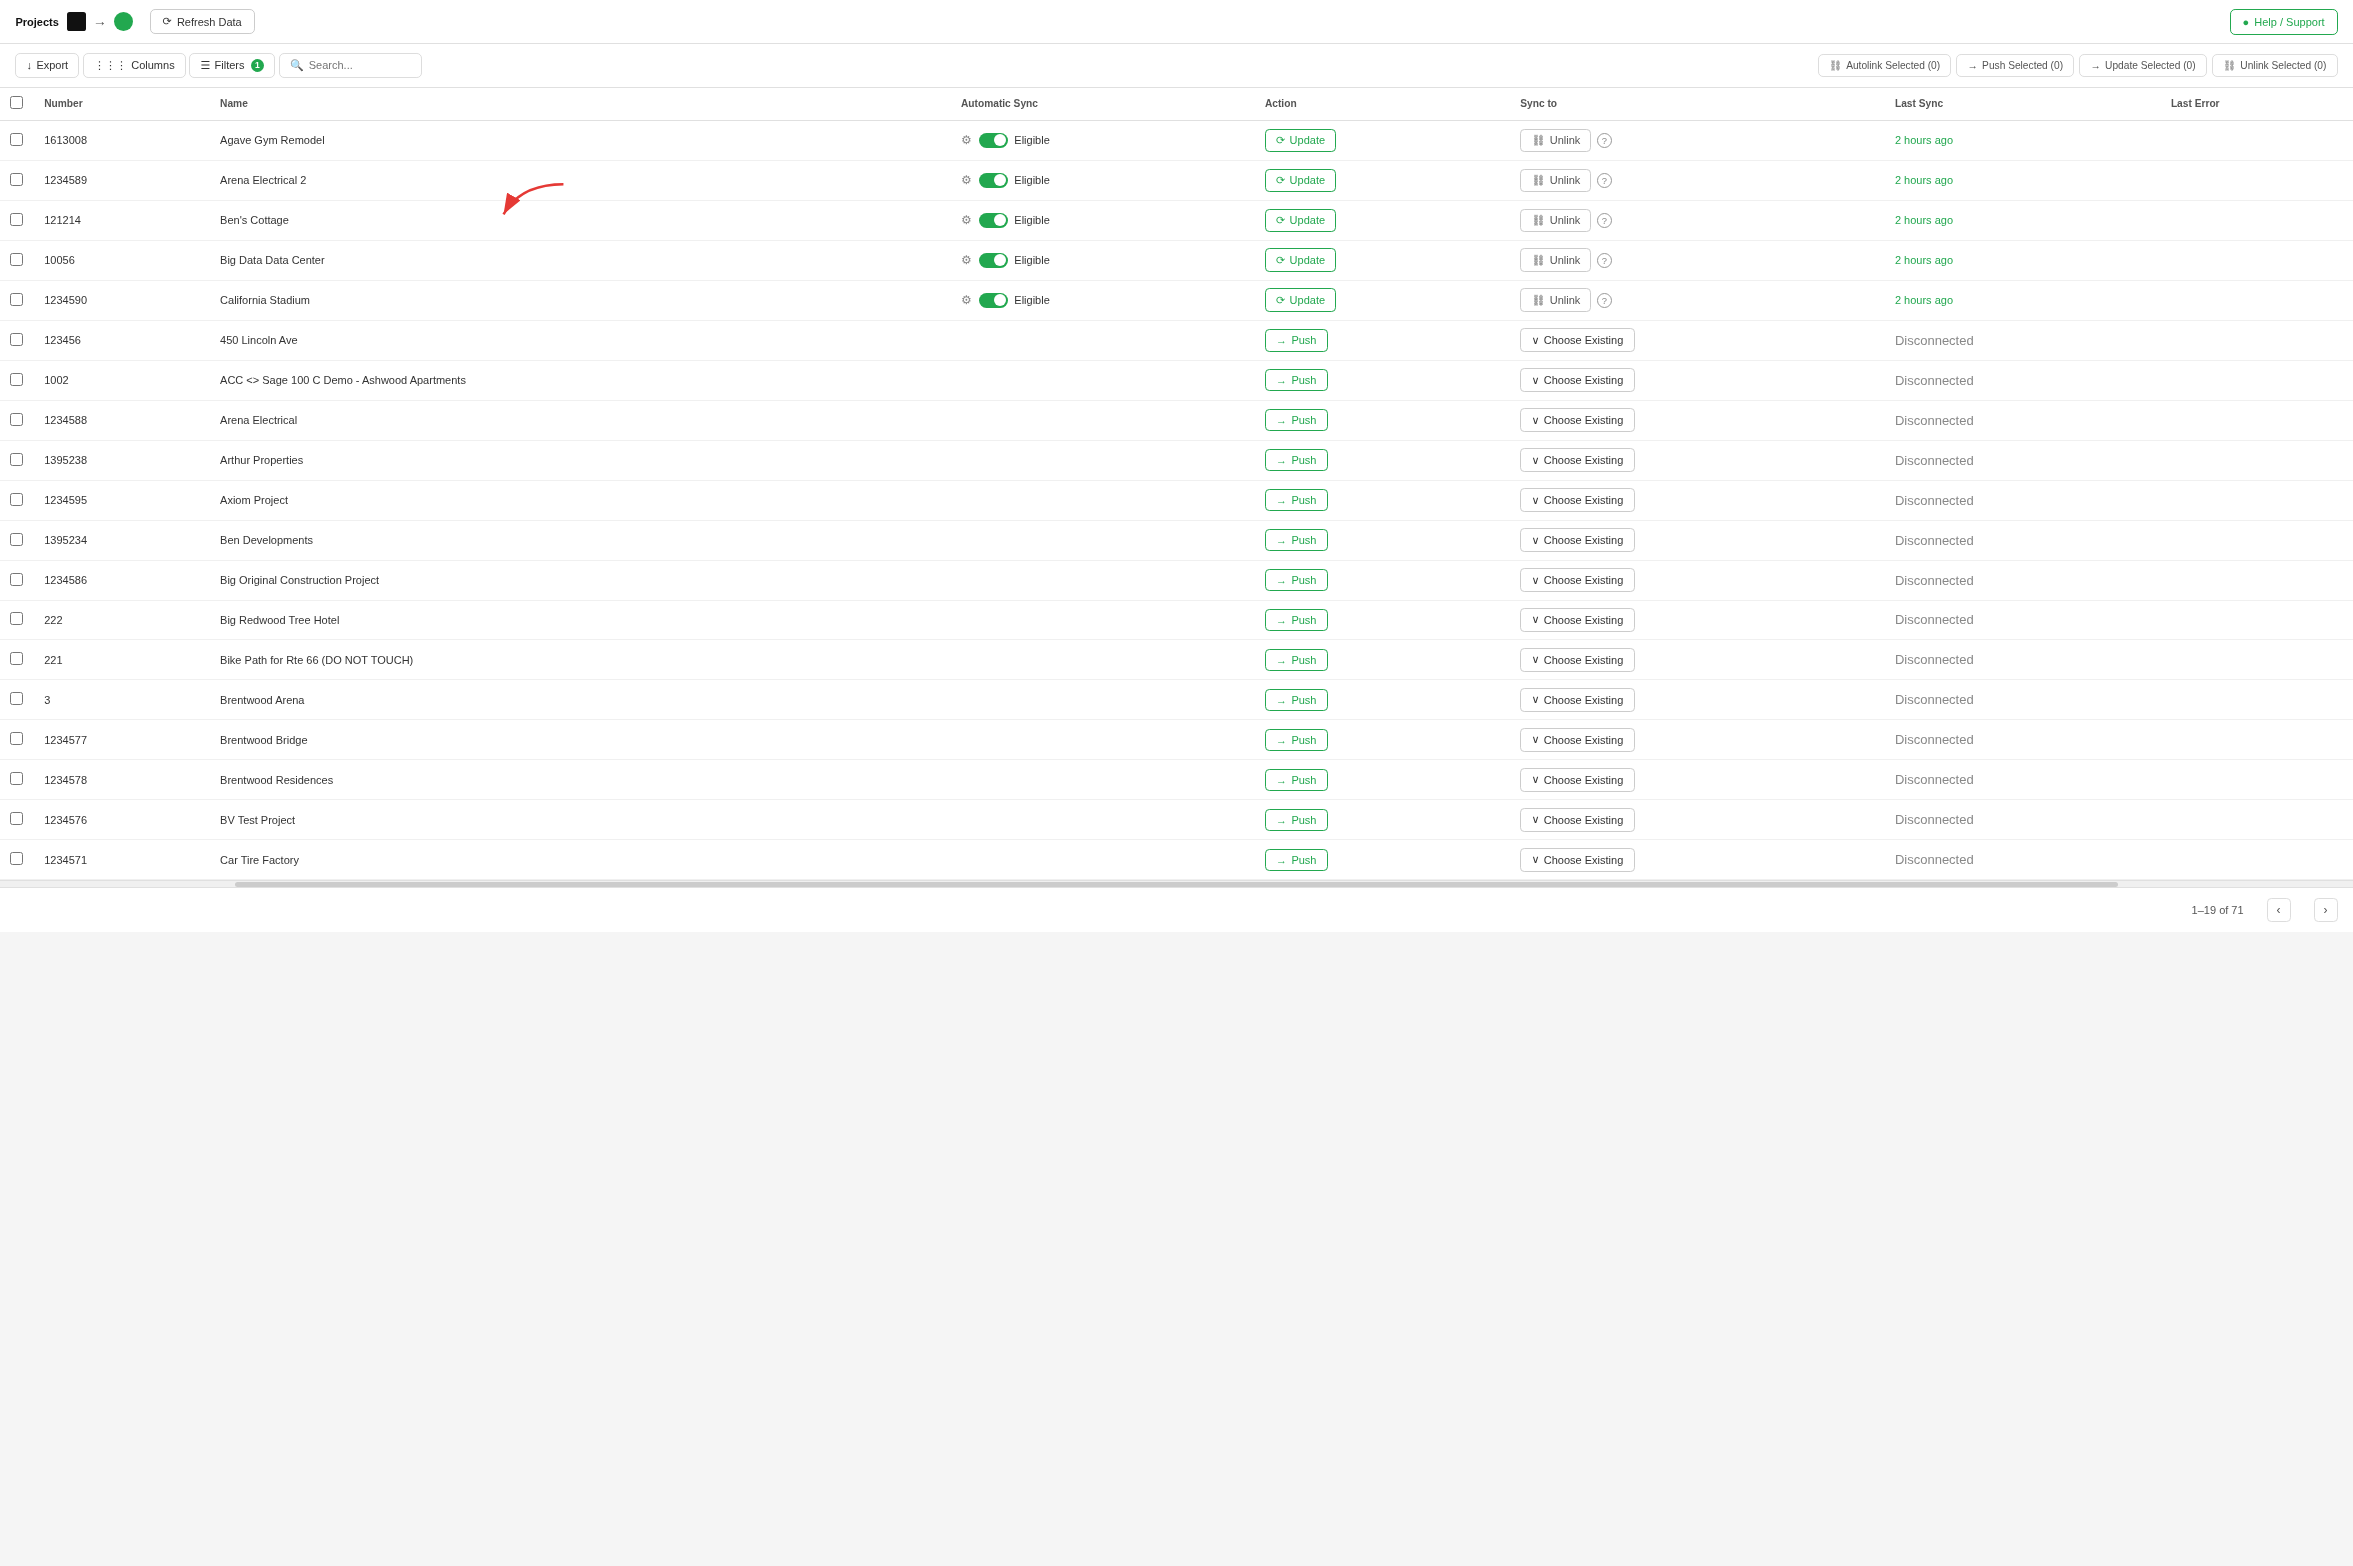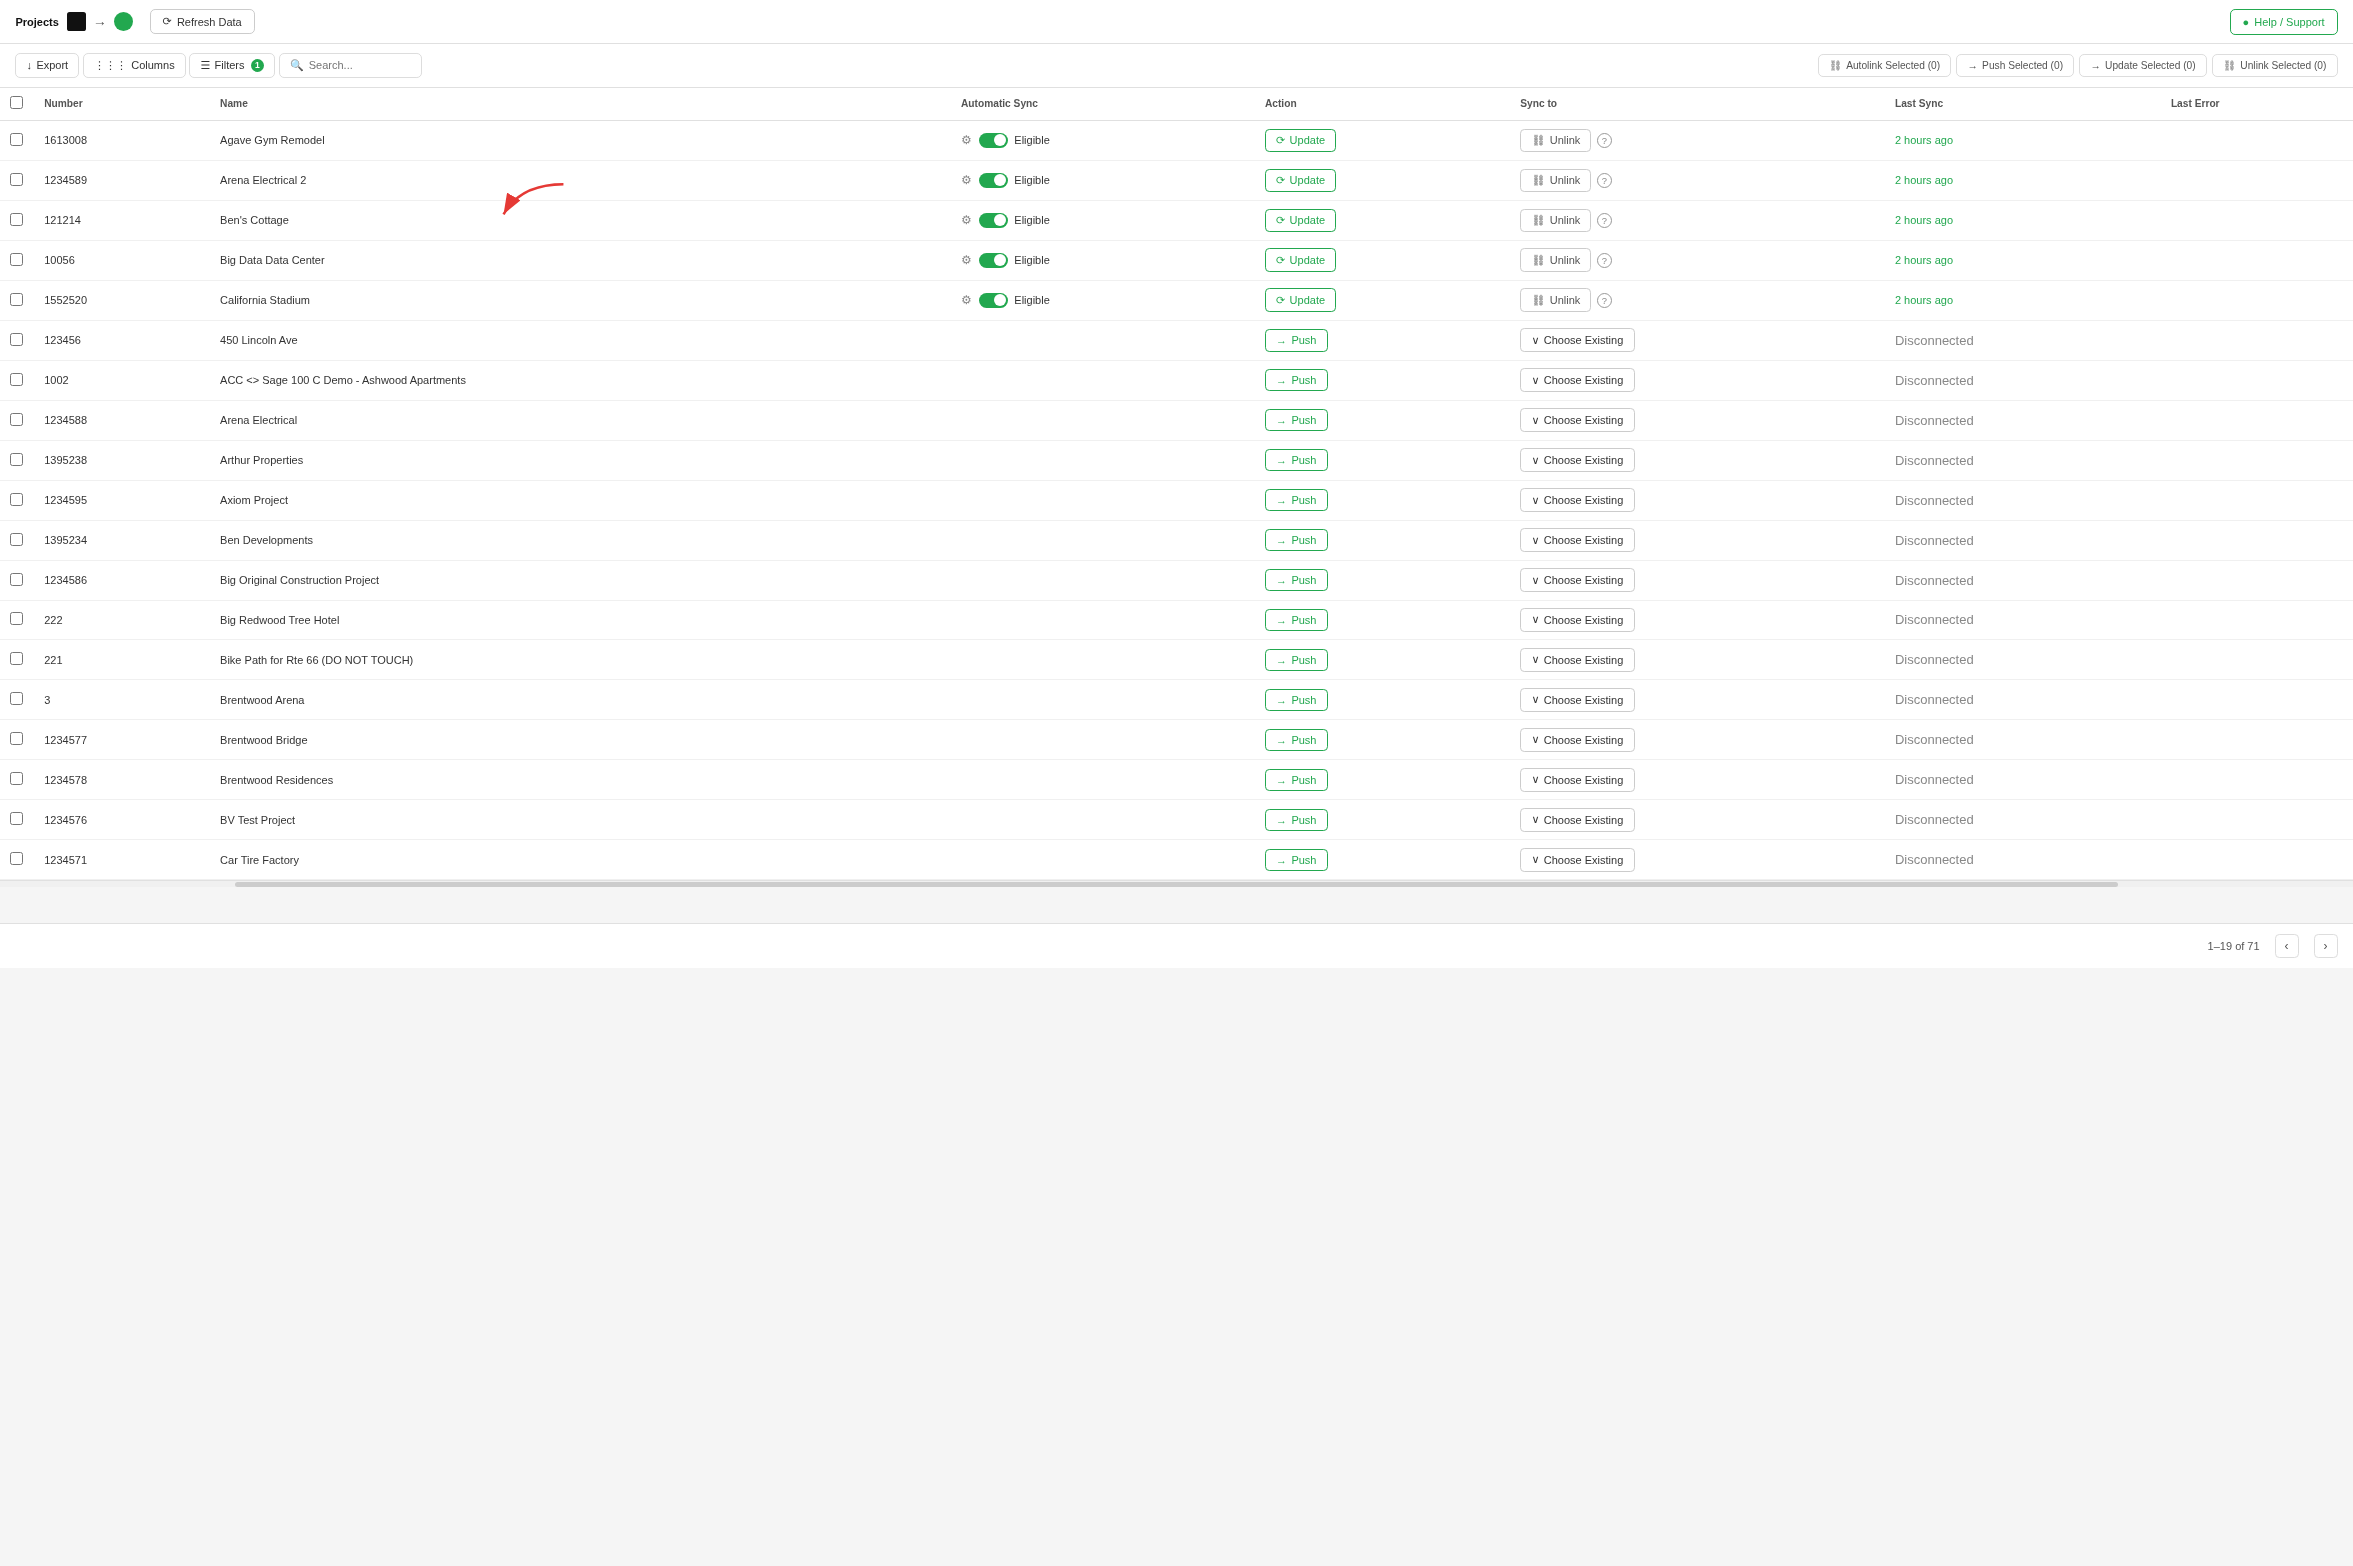--- a/index.html
+++ b/index.html
@@ -45,21 +45,21 @@
     .btn-unlink { display: flex; align-items: center; gap: 4.3px; padding: 4.3px 10.2px; border: 1.3px solid #ccc; border-radius: 4.3px; background: #fff; cursor: pointer; color: #555; font-size: 11px; }
     .help-circle { display: inline-flex; align-items: center; justify-content: center; width: 15.4px; height: 15.4px; border: 1.3px solid #999; border-radius: 50%; color: #888; font-size: 9.4px; cursor: pointer; }
 
     .choose-existing { display: flex; align-items: center; gap: 4.3px; padding: 4.3px 10.2px; border: 0.9px solid #ccc; border-radius: 4.3px; background: #fff; cursor: pointer; color: #333; font-size: 11px; }
 
     .sync-time { color: #22a84f; font-size: 11px; font-weight: 500; }
     .disconnected { color: #888; font-size: 13px; }
 
     .action-cell { display: flex; align-items: center; gap: 5.1px; }
 
-    .footer { display: flex; align-items: center; justify-content: flex-end; padding: 10.2px 15.4px; background: #fff; border-top: 0.9px solid #e0e0e0; gap: 15px; margin-top: 36px; }
+    .footer { display: flex; align-items: center; justify-content: flex-end; padding: 10.2px 15.4px; background: #fff; border-top: 0.9px solid #e0e0e0; gap: 23px; }
     .pagination-info { font-size: 11px; color: #555; }
     .pagination-btn { display: flex; align-items: center; justify-content: center; width: 24px; height: 24px; border: 0.9px solid #ddd; border-radius: 4.3px; background: #fff; cursor: pointer; color: #555; font-size: 12px; }
 
     .scrollbar-area { height: 6.8px; background: #f0f0f0; border-top: 0.9px solid #e0e0e0; }
     .scrollbar-thumb { height: 5.1px; background: #ccc; border-radius: 2.6px; width: 80%; margin: 0.9px auto; }
   </style>
 </head>
 <body>
 
 <div class="app-header">
@@ -221,21 +221,21 @@
         <div class="action-cell">
           <button class="btn-unlink"><span>⛓</span>Unlink</button>
           <span class="help-circle">?</span>
         </div>
           </td>
           <td><span class="sync-time">2 hours ago</span></td>
           <td></td>
         </tr>
         <tr>
           <td><input type="checkbox" class="checkbox" style=""></td>
-          <td>1552520</td>
+          <td>1234590</td>
           <td>California Stadium</td>
           <td>
         <div class="toggle-wrap">
           <span class="gear-icon">⚙</span>
           <span class="toggle"></span>
           <span class="eligible-text">Eligible</span>
         </div>
           </td>
           <td>
             <button class="btn-update"><span>⟳</span>Update</button>

